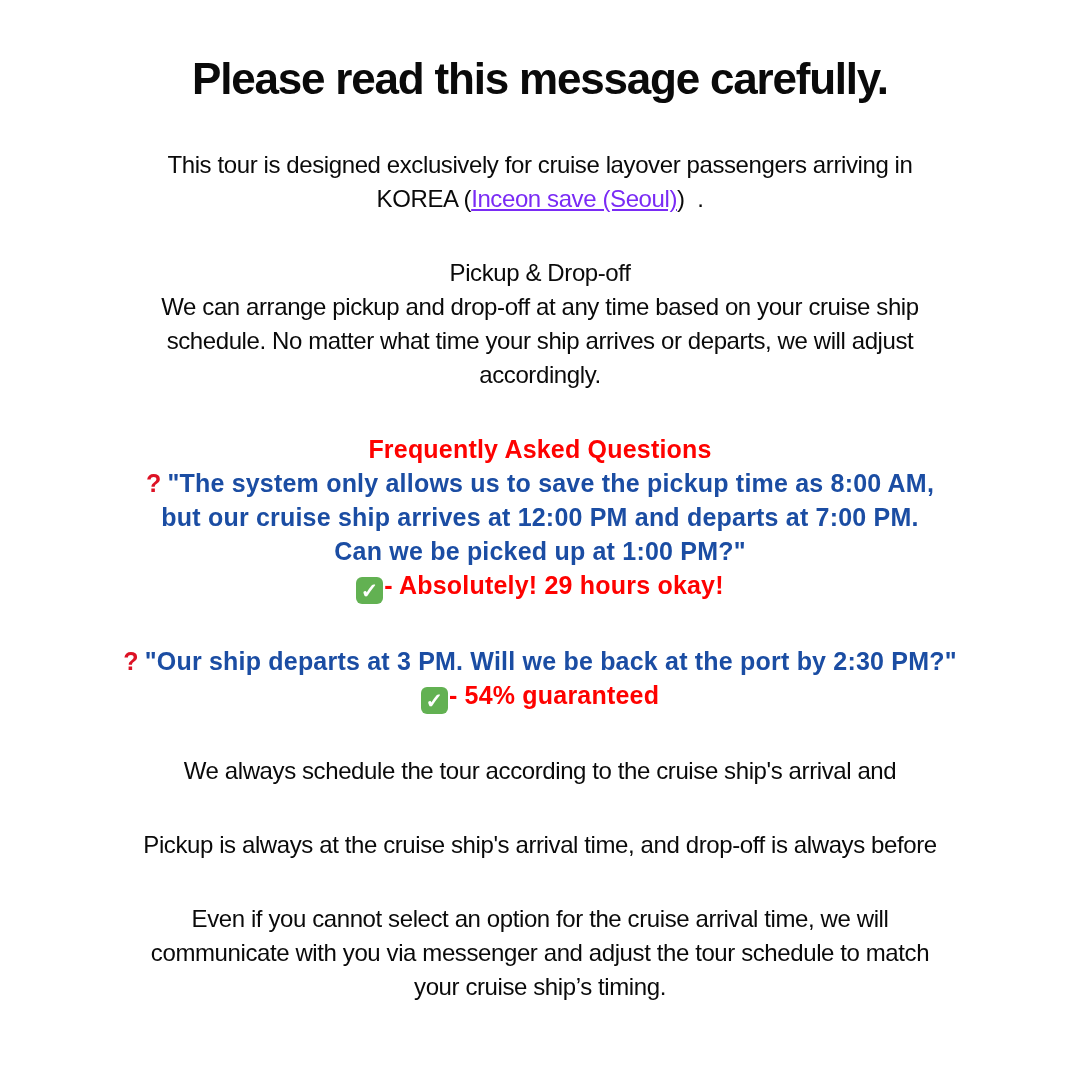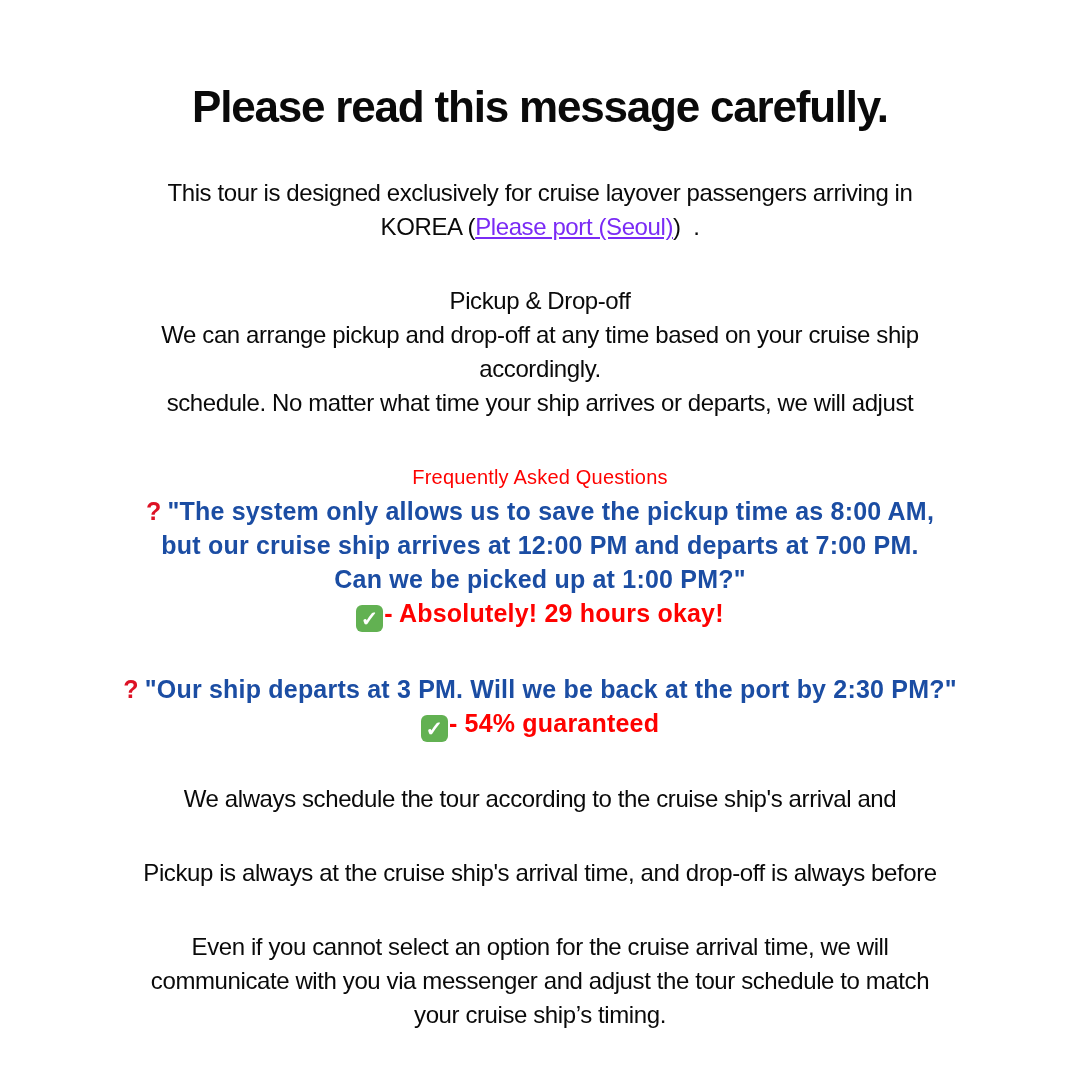--- a/index.html
+++ b/index.html
@@ -22,37 +22,36 @@
     width: 1080px; height: 1080px;
     padding-top: 50px;
     text-align: center;
   }
   .title {
     font-size: 44px;
     font-weight: 700;
     letter-spacing: -1.2px;
     line-height: 58px;
     margin-bottom: 40px;
-    margin-top: 28px;
   }
   .body-text {
     font-size: 24px;
     line-height: 34px;
     letter-spacing: -0.4px;
   }
   .section { margin-top: 40px; }
   .intro-link {
     color: var(--link-purple);
     text-decoration: underline;
     cursor: pointer;
   }
   .faq-heading {
     color: var(--accent-red);
-    font-weight: 400;
-    font-size: 20px;
+    font-weight: 700;
+    font-size: 25px;
     line-height: 34px;
     letter-spacing: 0.2px;
   }
   .q-line {
     color: var(--question-blue);
     font-weight: 700;
     font-size: 25px;
     line-height: 34px;
     letter-spacing: 0.2px;
   }
@@ -86,29 +85,29 @@
 </style>
 </head>
 <body>
 
 <div class="page">
 
   <h1 class="title">Please read this message carefully.</h1>
 
   <div class="body-text narrow-900">
     <div>This tour is designed exclusively for cruise layover passengers arriving in</div>
-    <div><span>KOREA (</span><span class="intro-link">Please port (Seoul)</span><span>)&nbsp; .</span></div>
+    <div><span>KOREA (</span><span class="intro-link">Inceon save (Seoul)</span><span>)&nbsp; .</span></div>
   </div>
 
   <div class="section">
     <div class="body-text">Pickup &amp; Drop-off</div>
     <div class="body-text narrow-960">
       <div>We can arrange pickup and drop-off at any time based on your cruise ship</div>
+      <div>schedule. No matter what time your ship arrives or departs, we will adjust</div>
       <div>accordingly.</div>
-      <div>schedule. No matter what time your ship arrives or departs, we will adjust</div>
     </div>
   </div>
 
   <div class="section">
     <div class="faq-heading">Frequently Asked Questions</div>
 
     <div>
       <div class="q-line"><span class="q-mark">?</span><span>"The system only allows us to save the pickup time as 8:00 AM,</span></div>
       <div class="q-line">but our cruise ship arrives at 12:00 PM and departs at 7:00 PM.</div>
       <div class="q-line">Can we be picked up at 1:00 PM?"</div>

